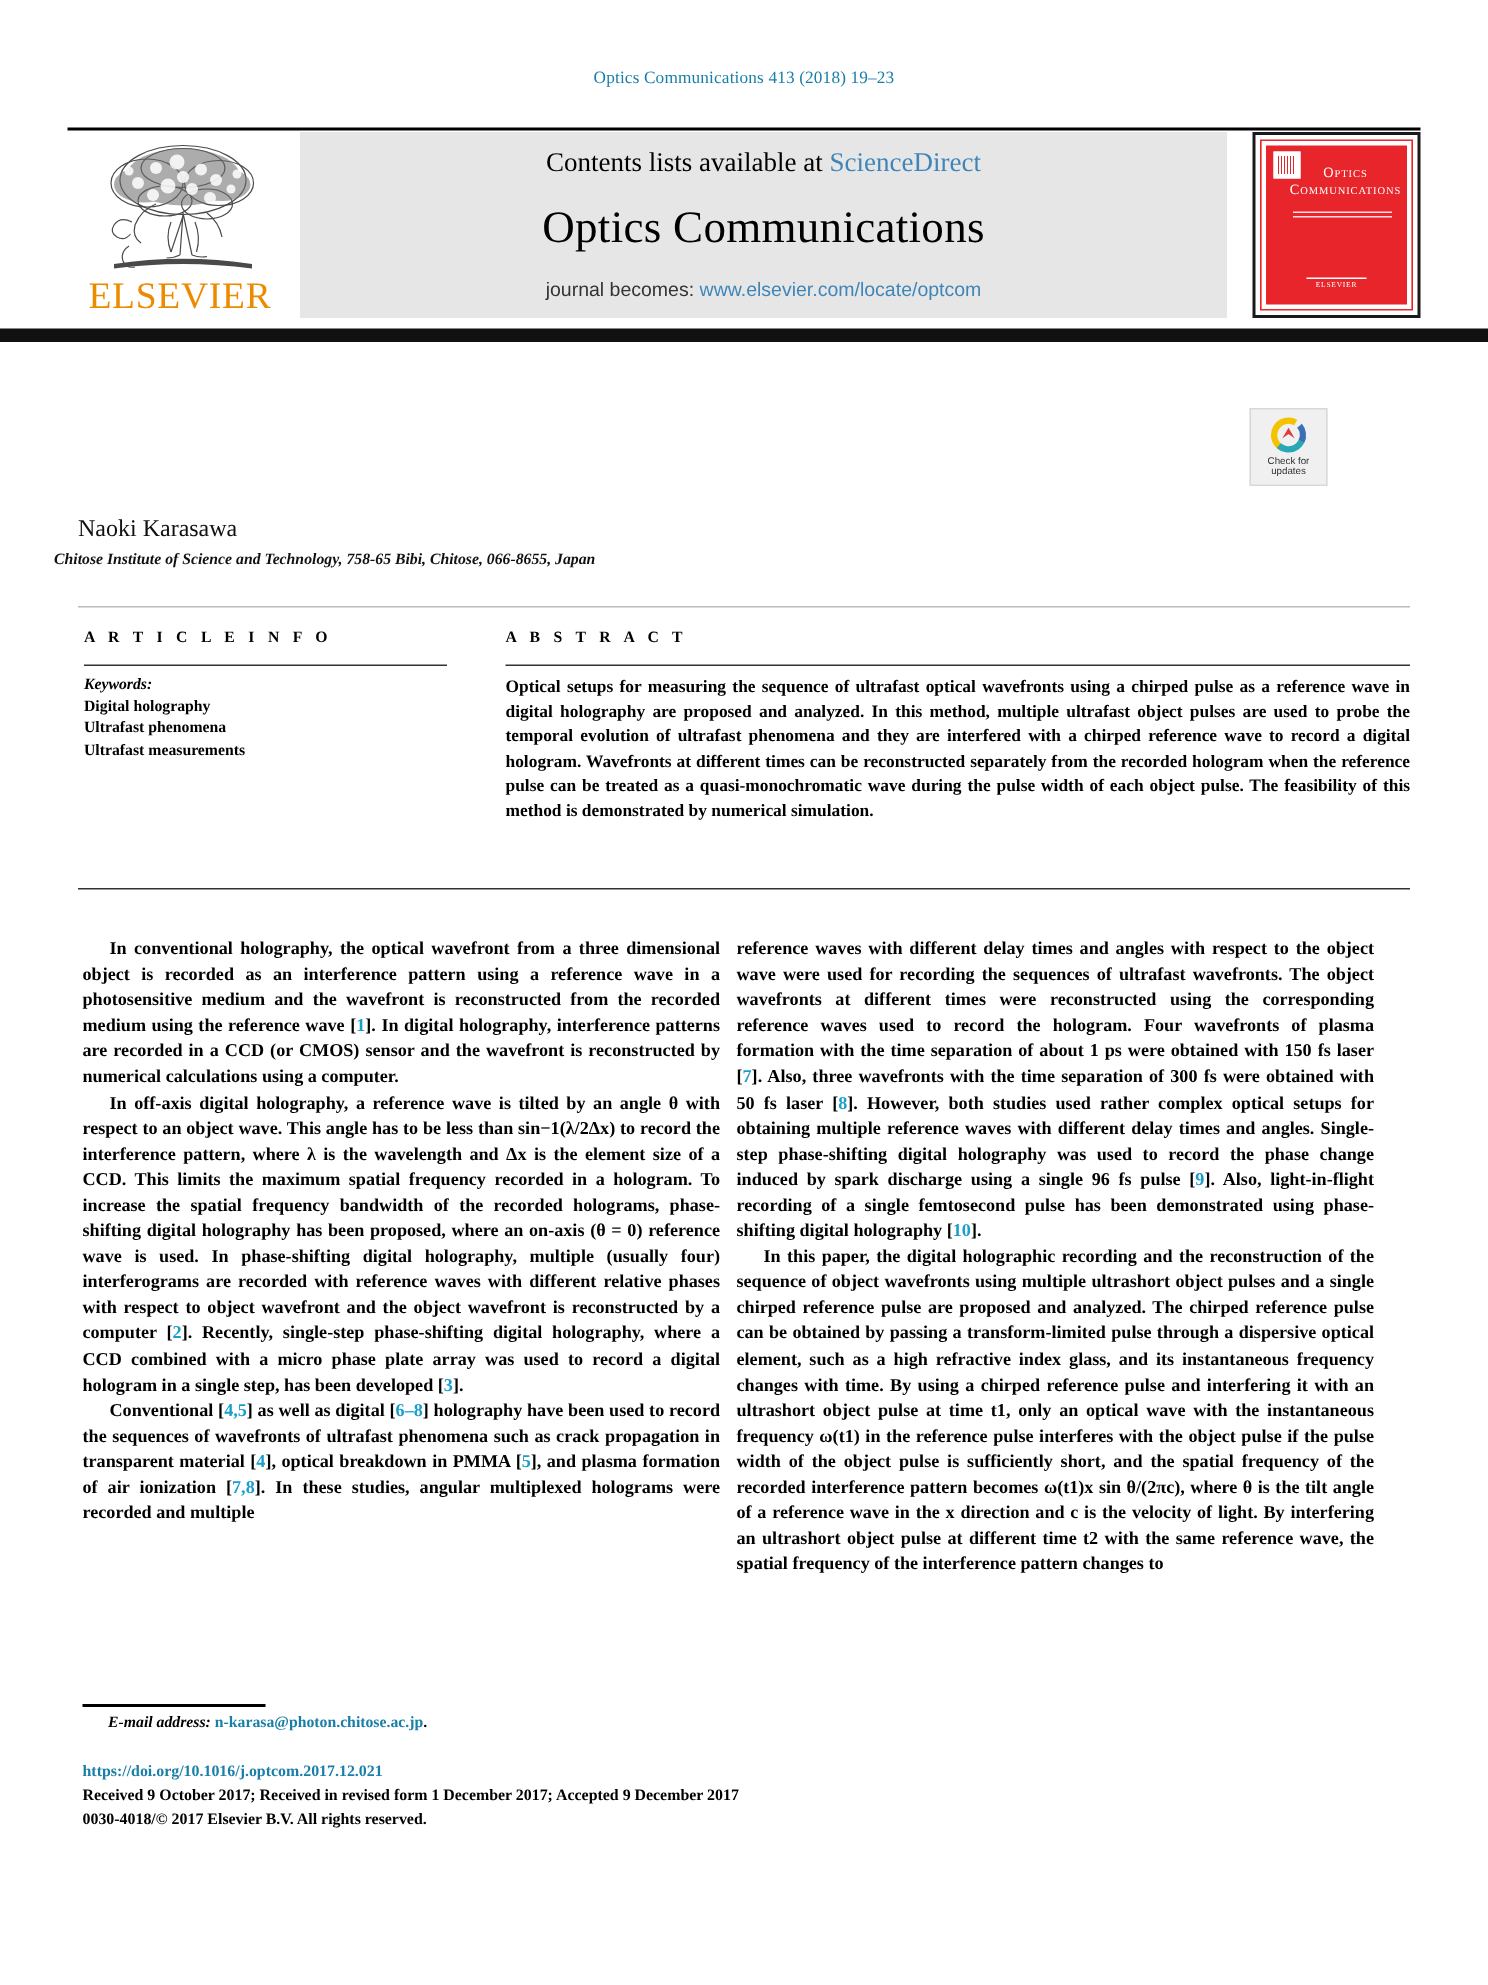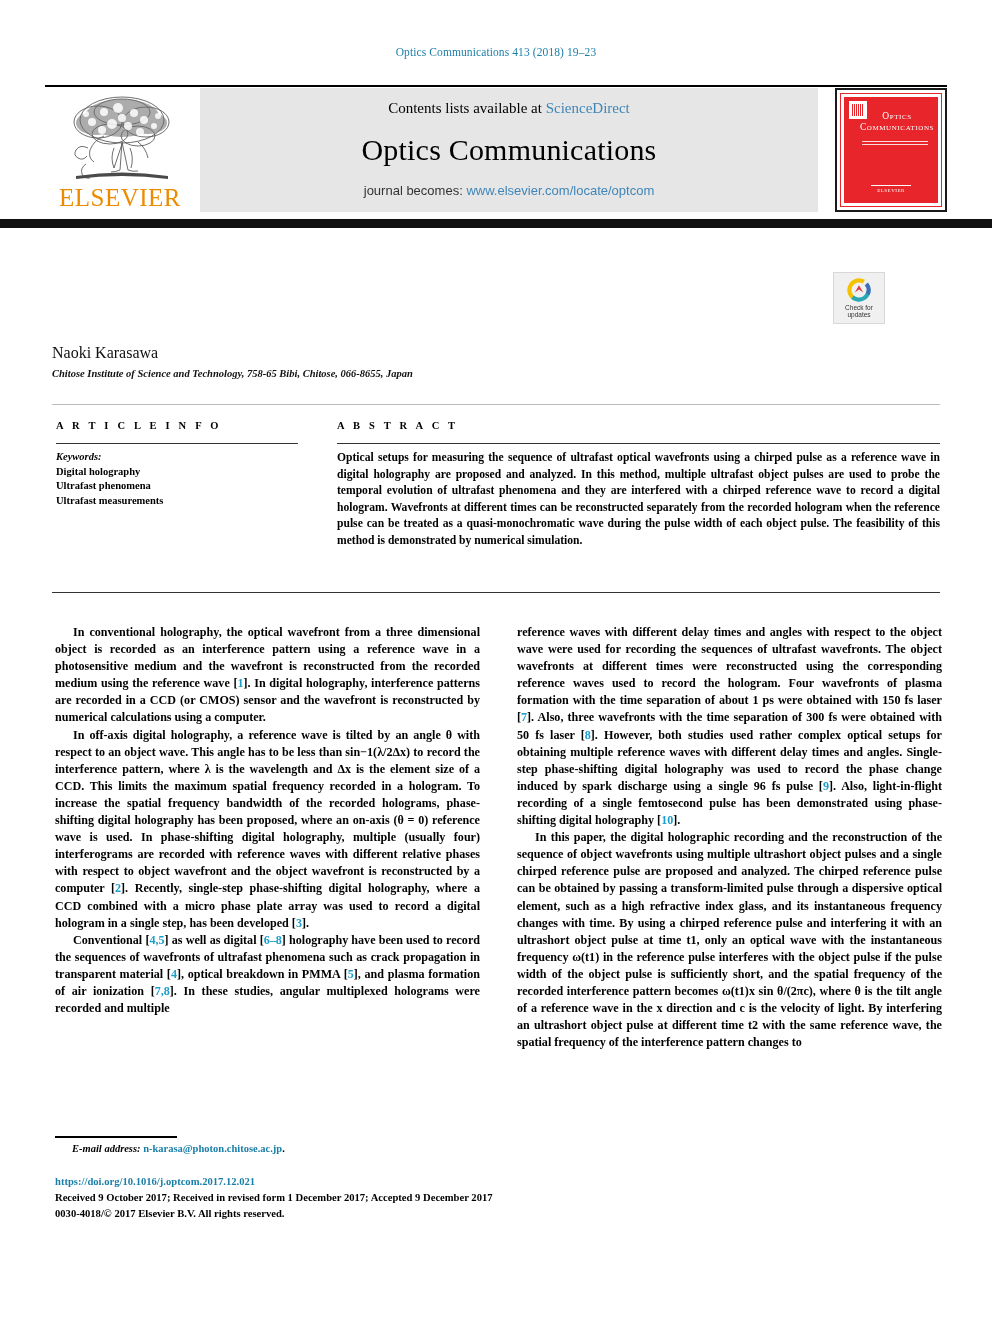--- a/index.html
+++ b/index.html
@@ -75,21 +75,21 @@
     left: 155px; top: 0;
     width: 618px;
     height: 124px;
     background: #e6e6e6;
     display: flex;
     flex-direction: column;
     align-items: center;
     justify-content: center;
   }
   .contents-line {
-    font-size: 15px;
+    font-size: 18px;
     color: #000;
     margin-top: 2px;
   }
   .contents-line .lnk { color:#3f85b8; }
   .journal-name {
     font-family: "Liberation Serif", serif;
     font-size: 30px;
     color: #000;
     margin: 16px 0 16px 0;
     letter-spacing: 0.2px;
@@ -179,21 +179,21 @@
     font-family: "Liberation Serif", serif;
   }
   .author {
     position: absolute;
     left: 52px; top: 344px;
     font-size: 16px;
     color: #111;
   }
   .affiliation {
     position: absolute;
-    left: 52px; top: 368px;
+    left: 36px; top: 368px;
     font-size: 10.5px;
     font-style: italic;
     font-weight: bold;
     color: #111;
   }
 
   .crossmark {
     position: absolute;
     left: 833px; top: 272px;
     width: 50px; height: 50px;
@@ -247,21 +247,21 @@
   .col {
     position: absolute;
     width: 425px;
     font-size: 12.1px;
     line-height: 17.1px;
     text-align: justify;
     font-family: "Liberation Serif", serif;
     font-weight: bold;
   }
   .col-left  { left: 55px;  top: 624px; }
-  .col-right { left: 517px; top: 624px; }
+  .col-right { left: 491px; top: 624px; }
   .sec-title {
     font-size: 13px;
     font-weight: bold;
     margin-bottom: 18px;
   }
   .col p { margin: 0; text-indent: 18px; }
   .col p.first { text-indent: 18px; }
   .ref { color: #1a9ecb; }
 
   

